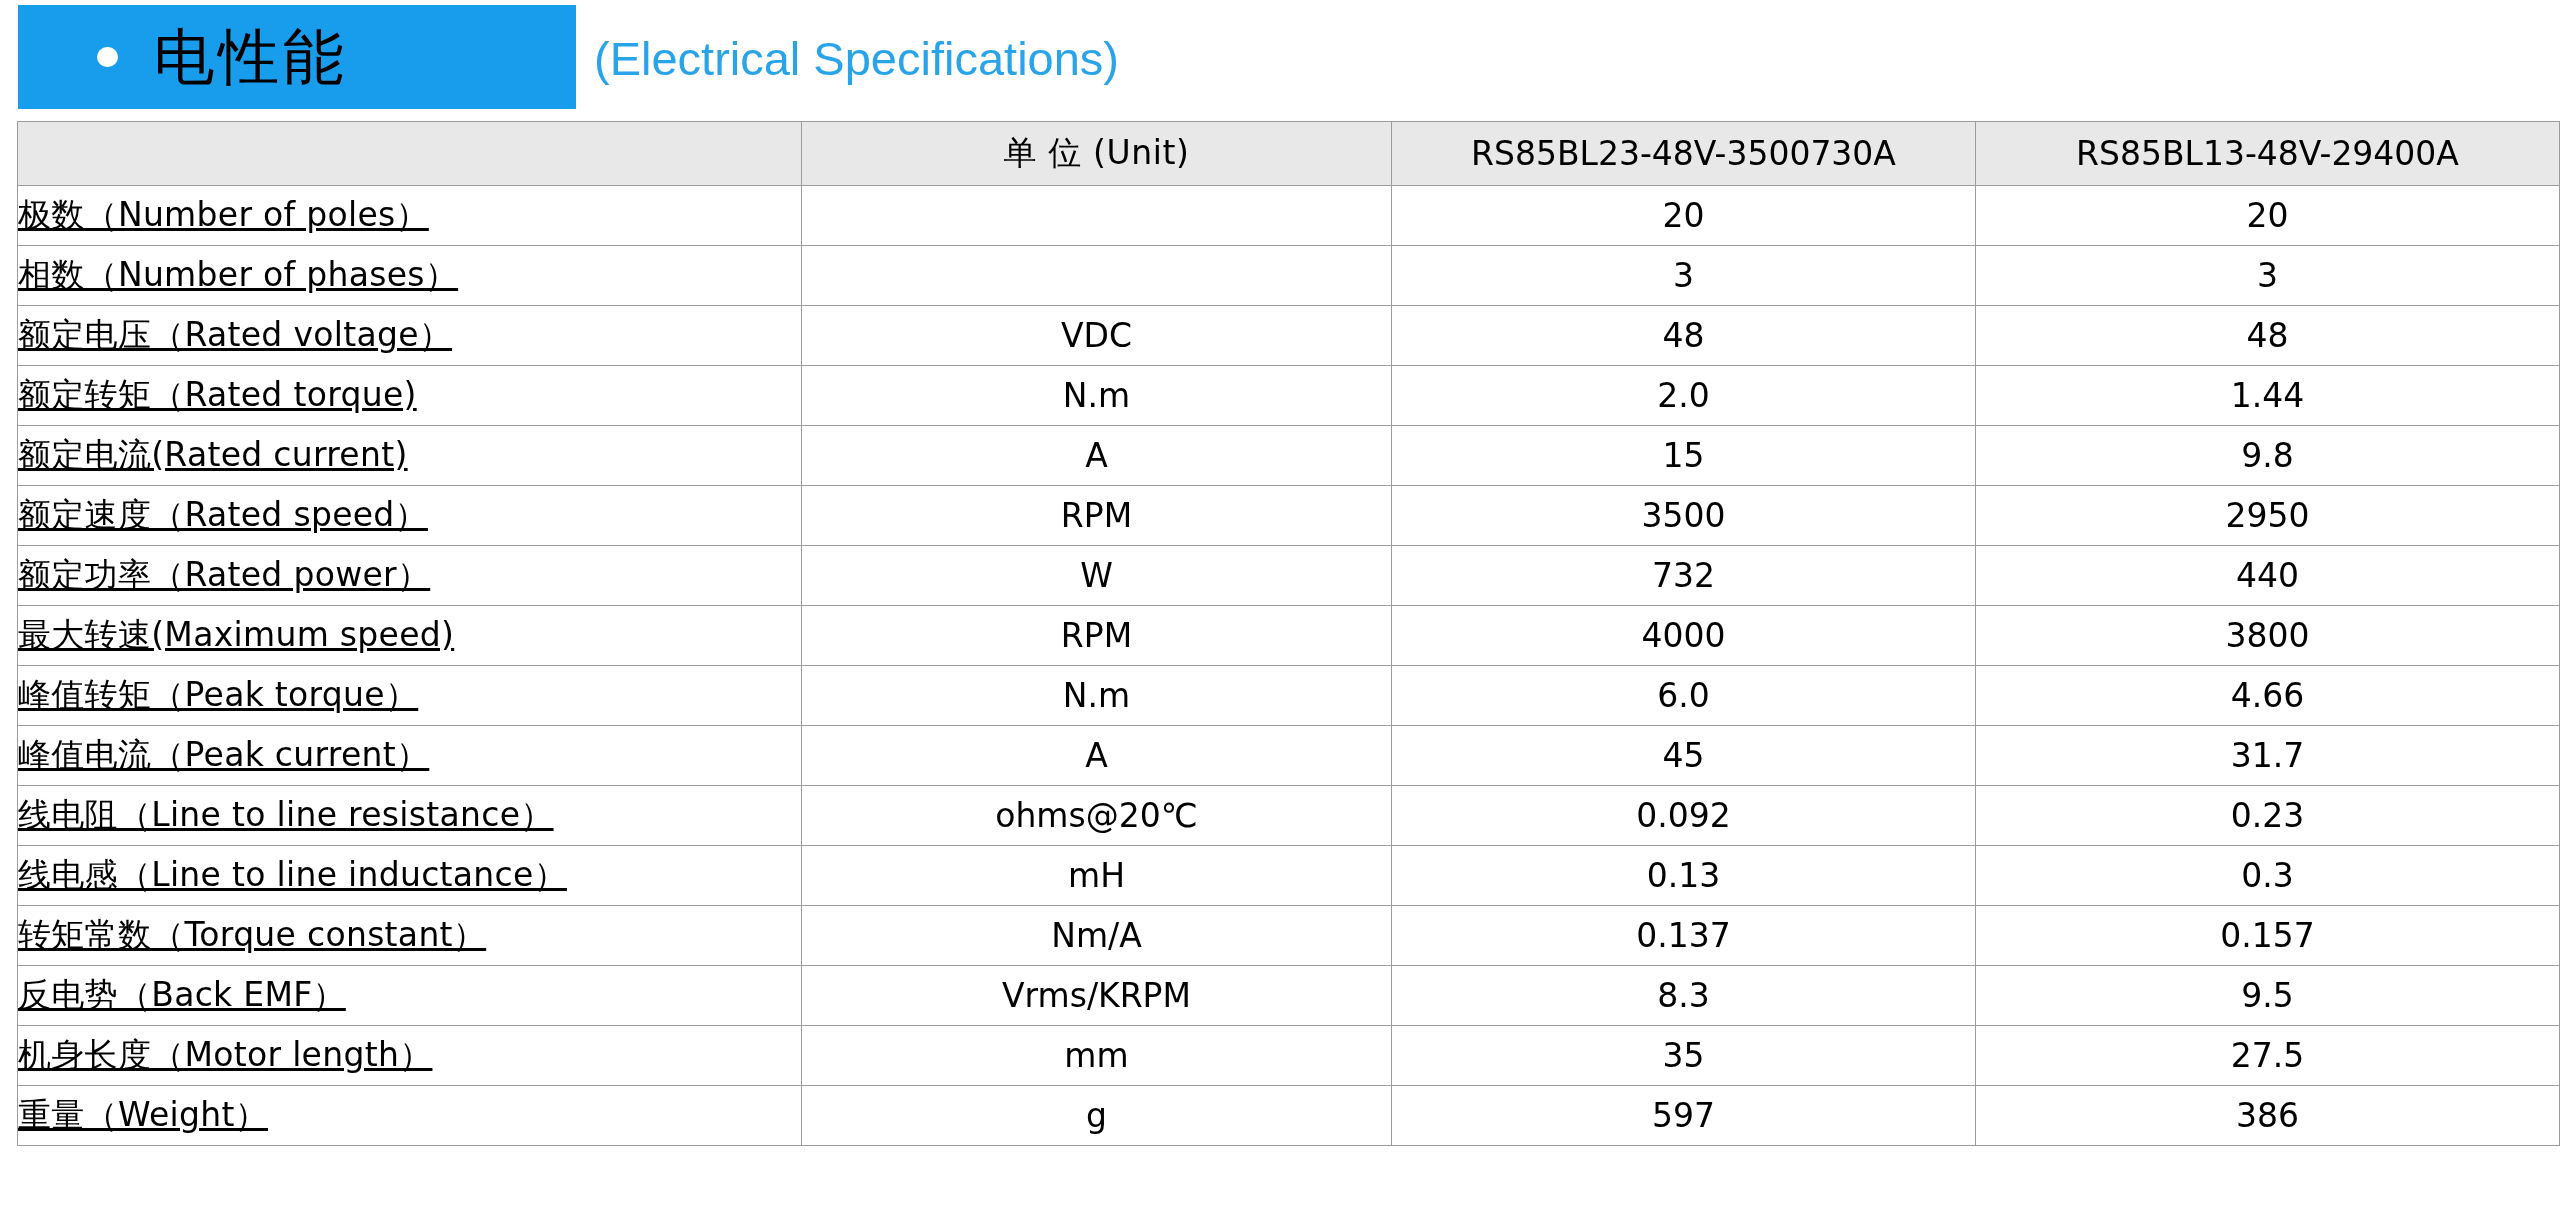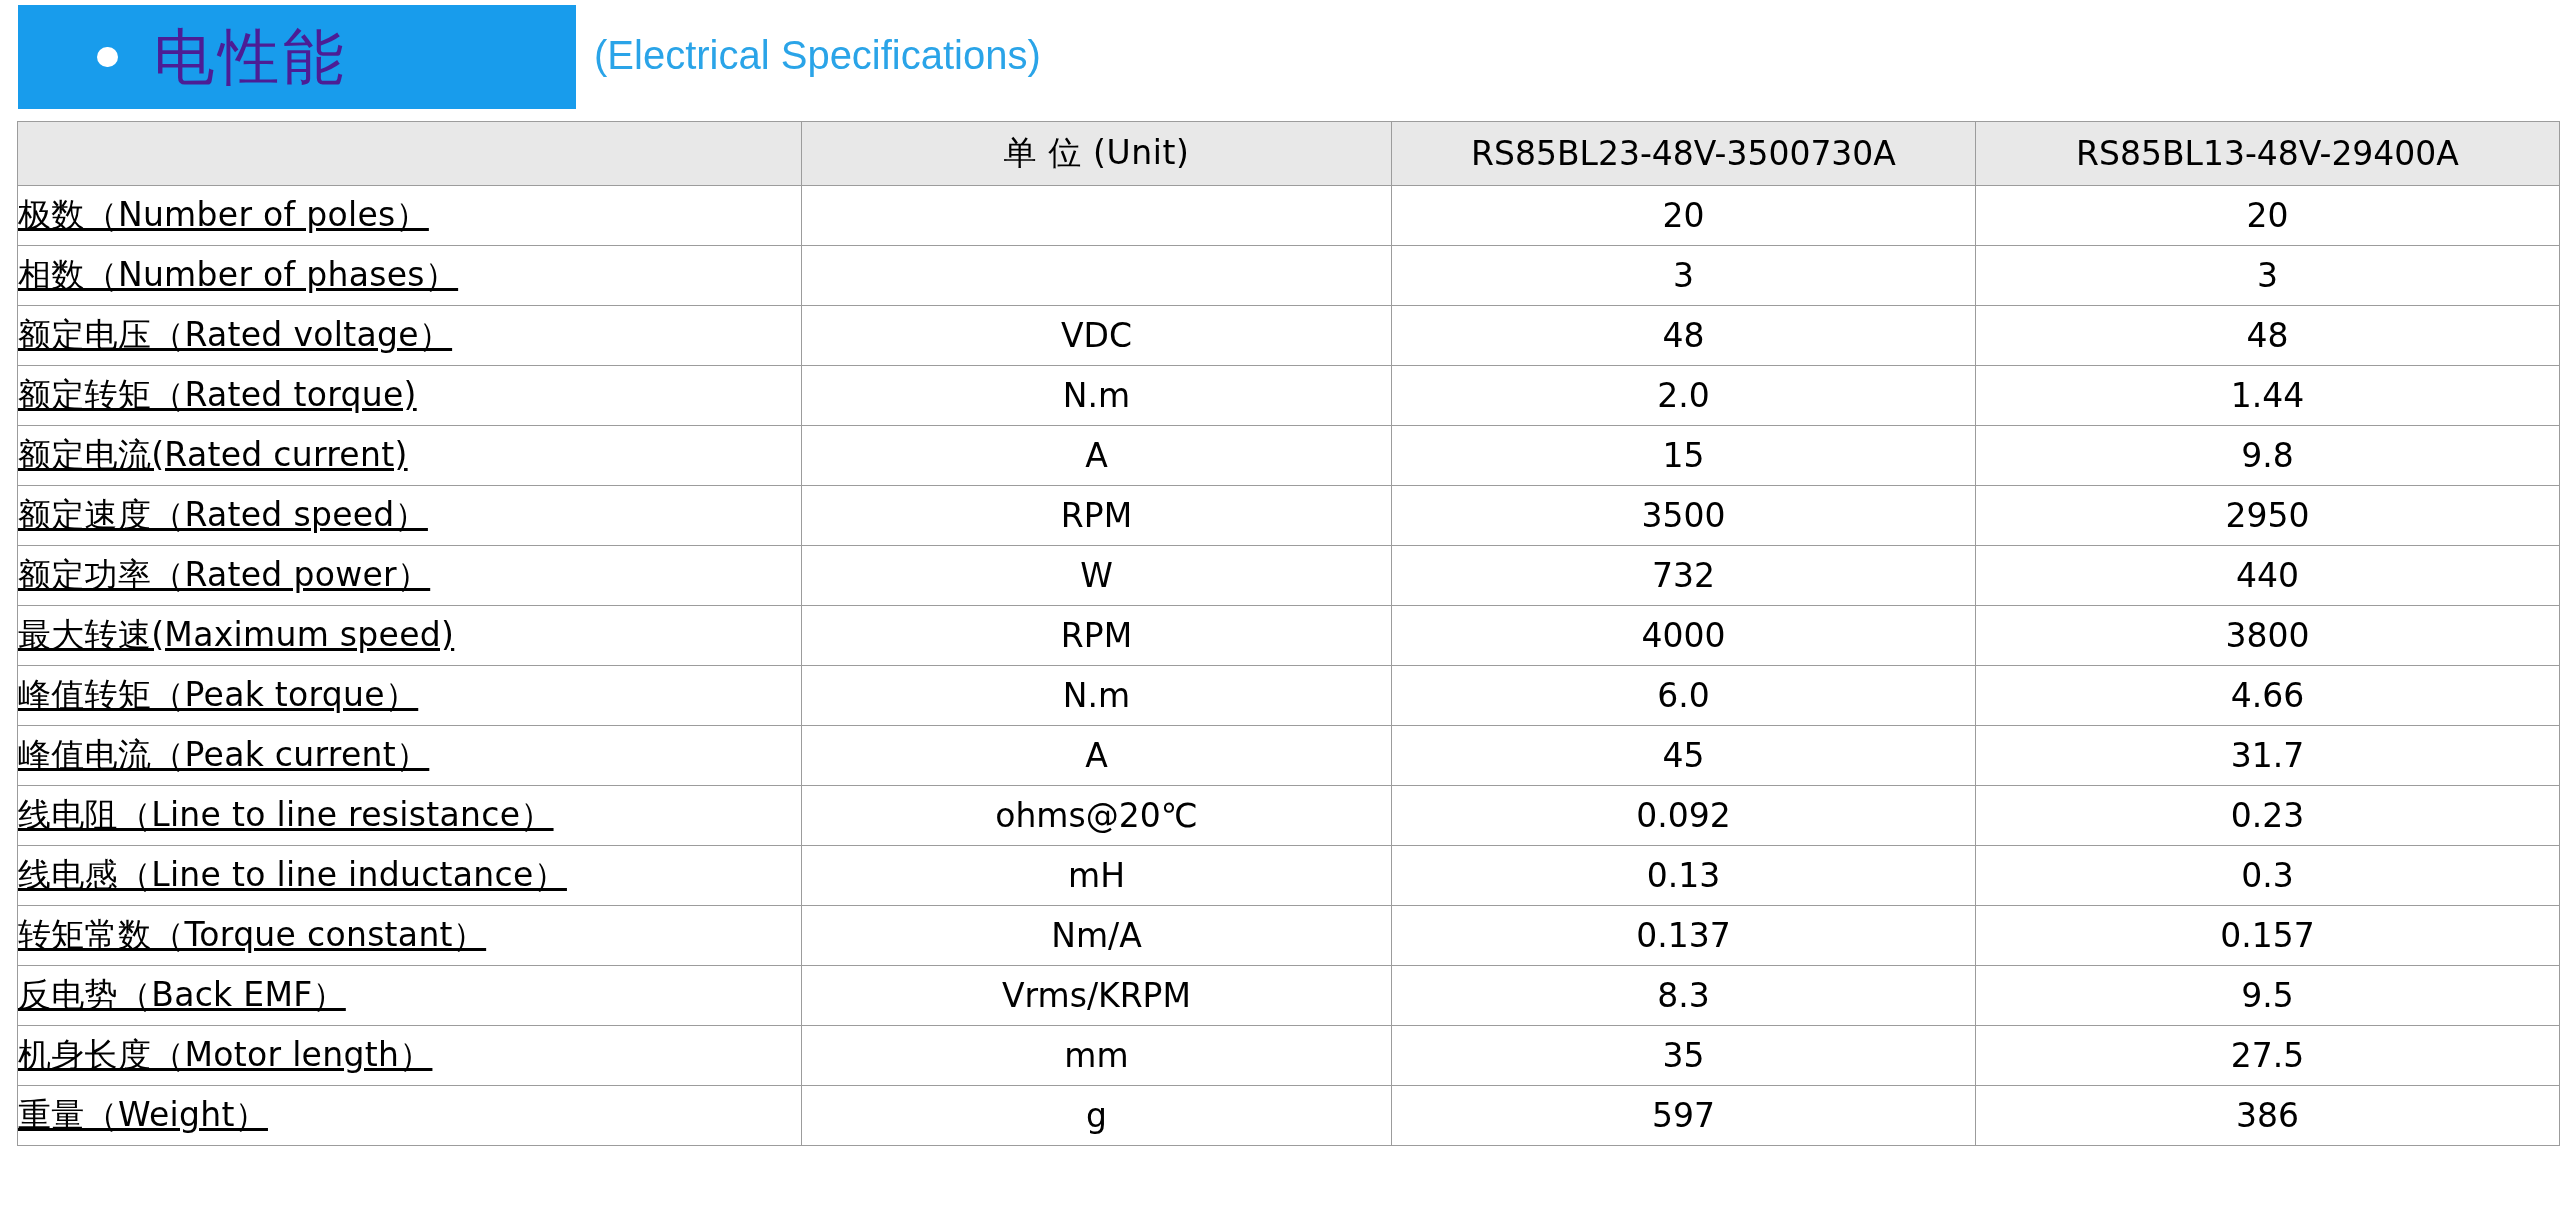--- a/index.html
+++ b/index.html
@@ -39,33 +39,33 @@
   .badge-bullet {
     width: 20.6px;
     height: 20.6px;
     border-radius: 50%;
     background: #ffffff;
     margin-left: 79px;
     margin-right: 36px;
     flex: none;
   }
   .badge-title {
-    color: #4c1d95;
+    color: #000000;
     font-size: 61px;
     line-height: 1;
     letter-spacing: 3.6px;
     font-family: "DejaVu Sans", "Liberation Sans", sans-serif;
     font-weight: 400;
   }
   .header-sub {
     position: absolute;
     left: 594px;
     top: 35px;
     color: #2aa4e8;
-    font-size: 40px;
+    font-size: 47px;
     line-height: 1;
     font-family: "Liberation Sans", sans-serif;
     font-weight: 400;
     letter-spacing: 0px;
   }
 
   
   .table-wrap {
     padding: 0 24px 0 17px;
     box-sizing: border-box;

